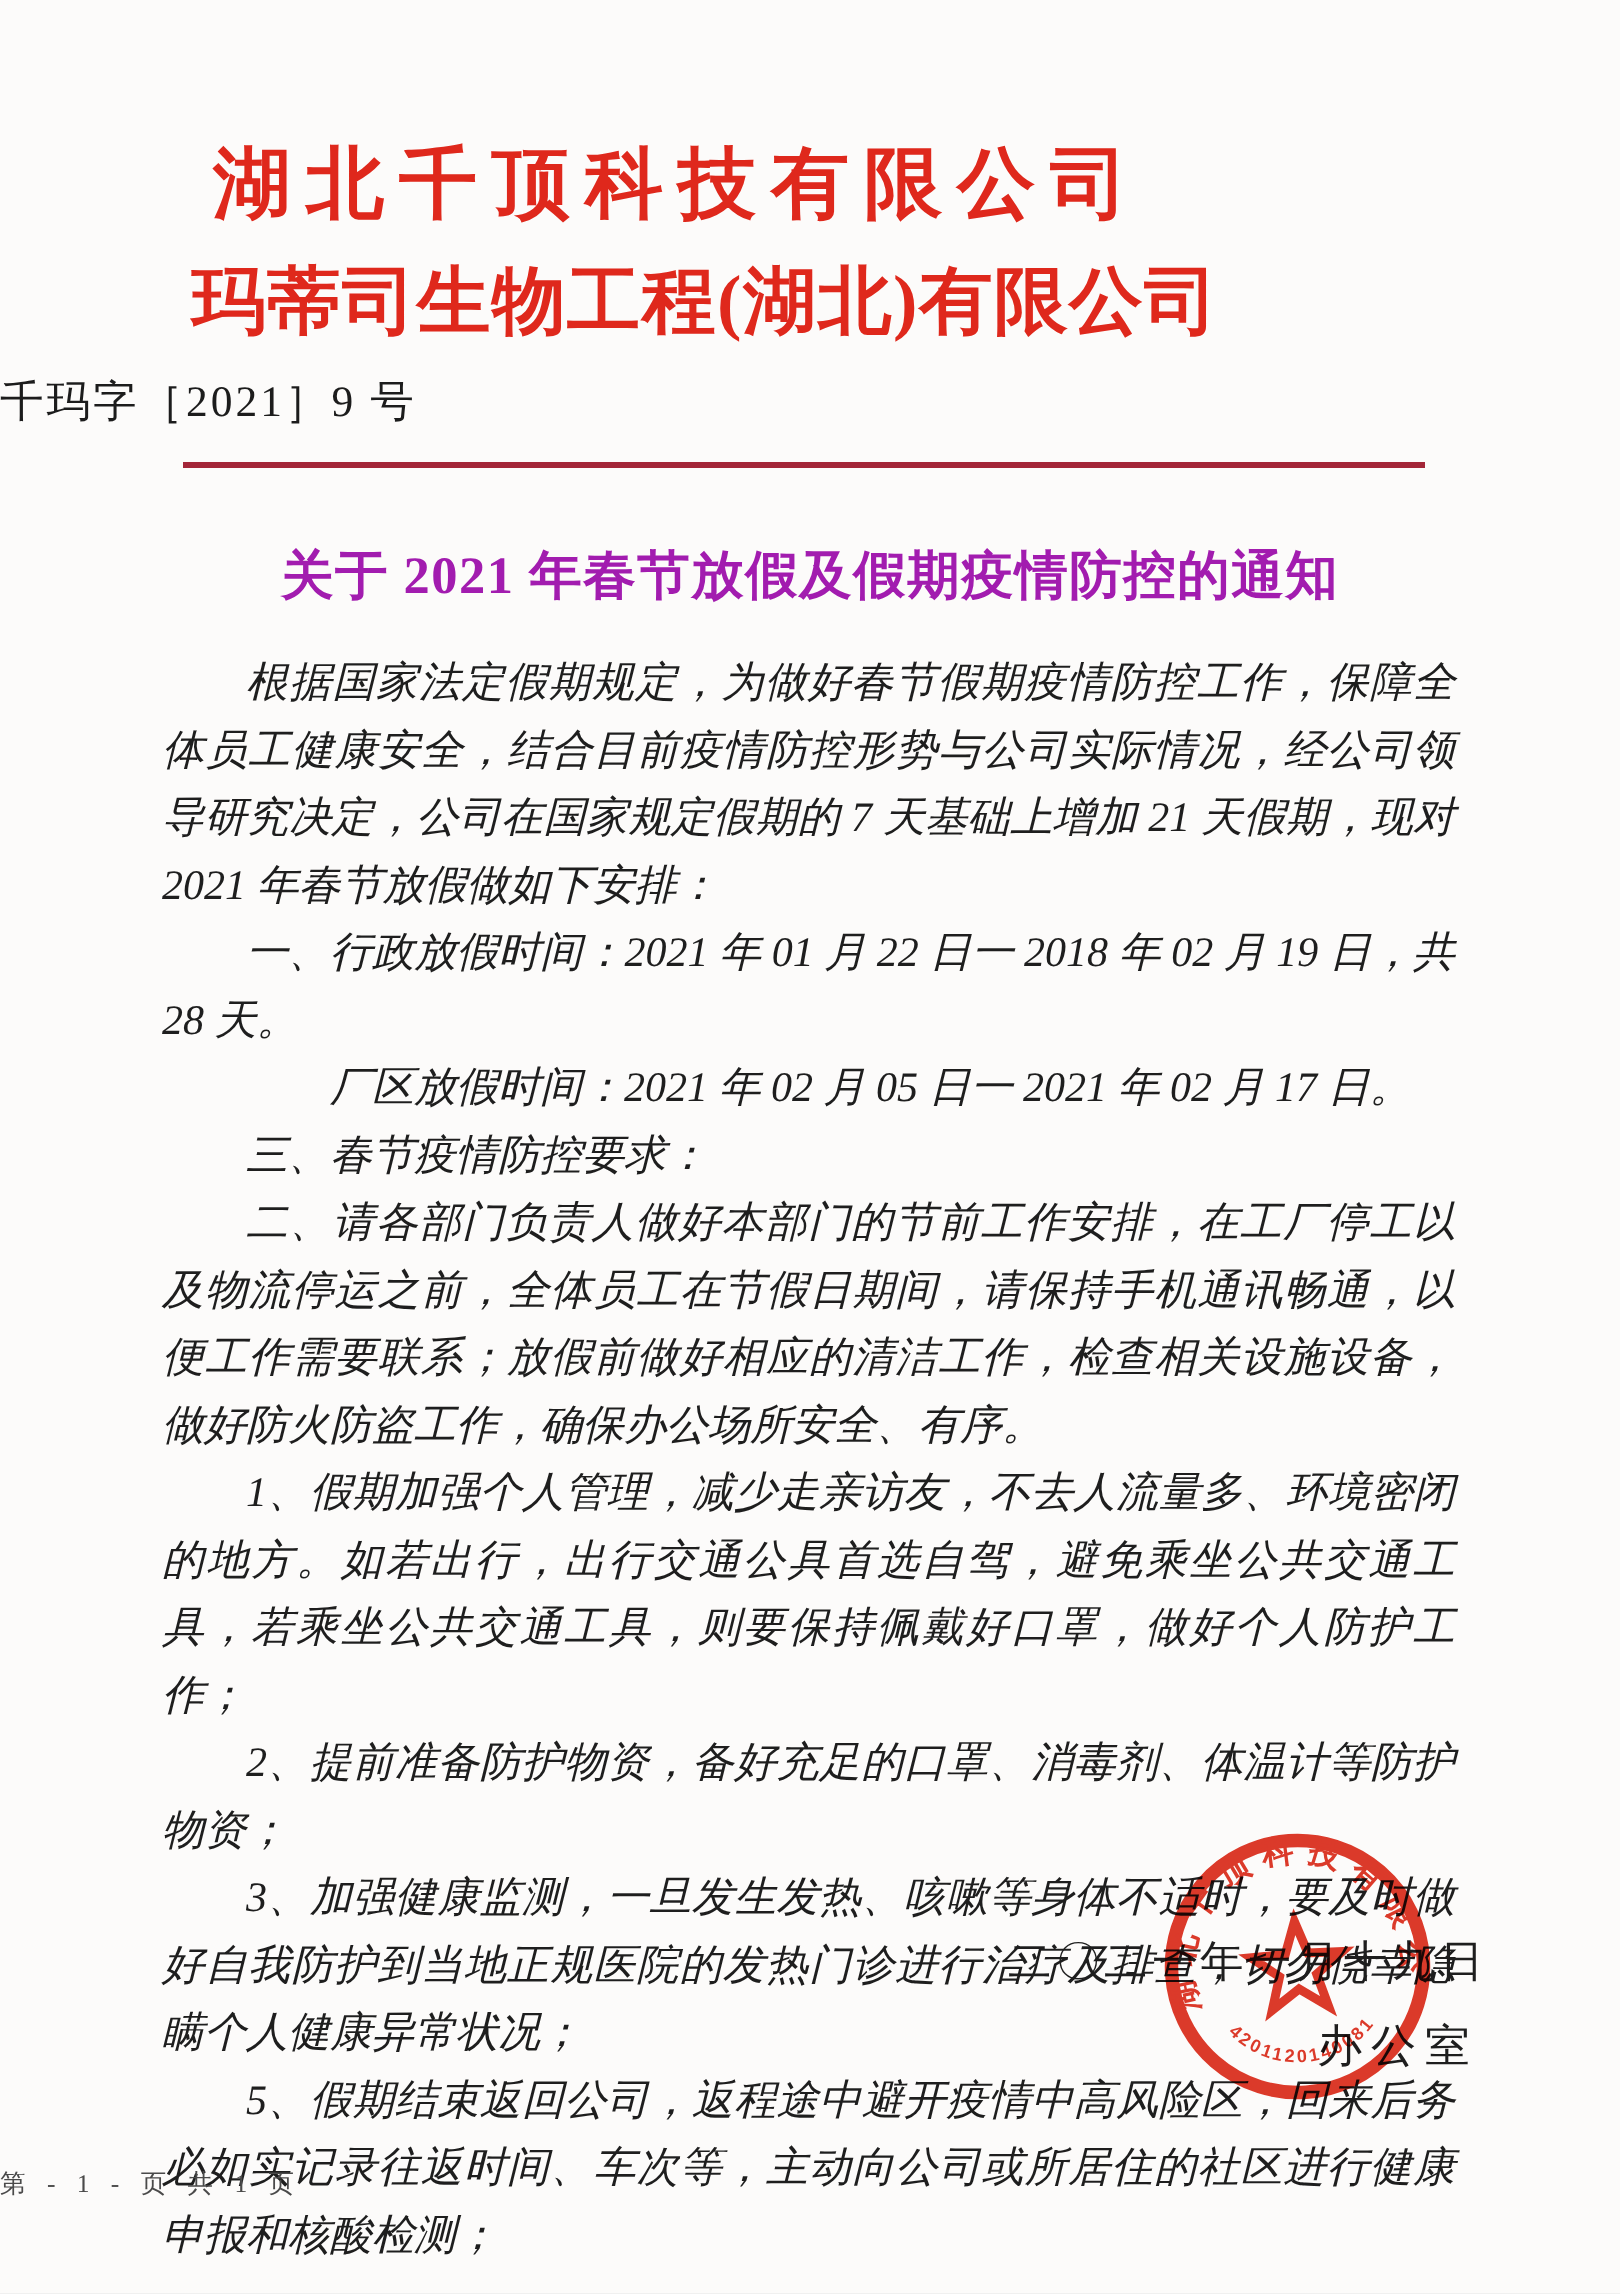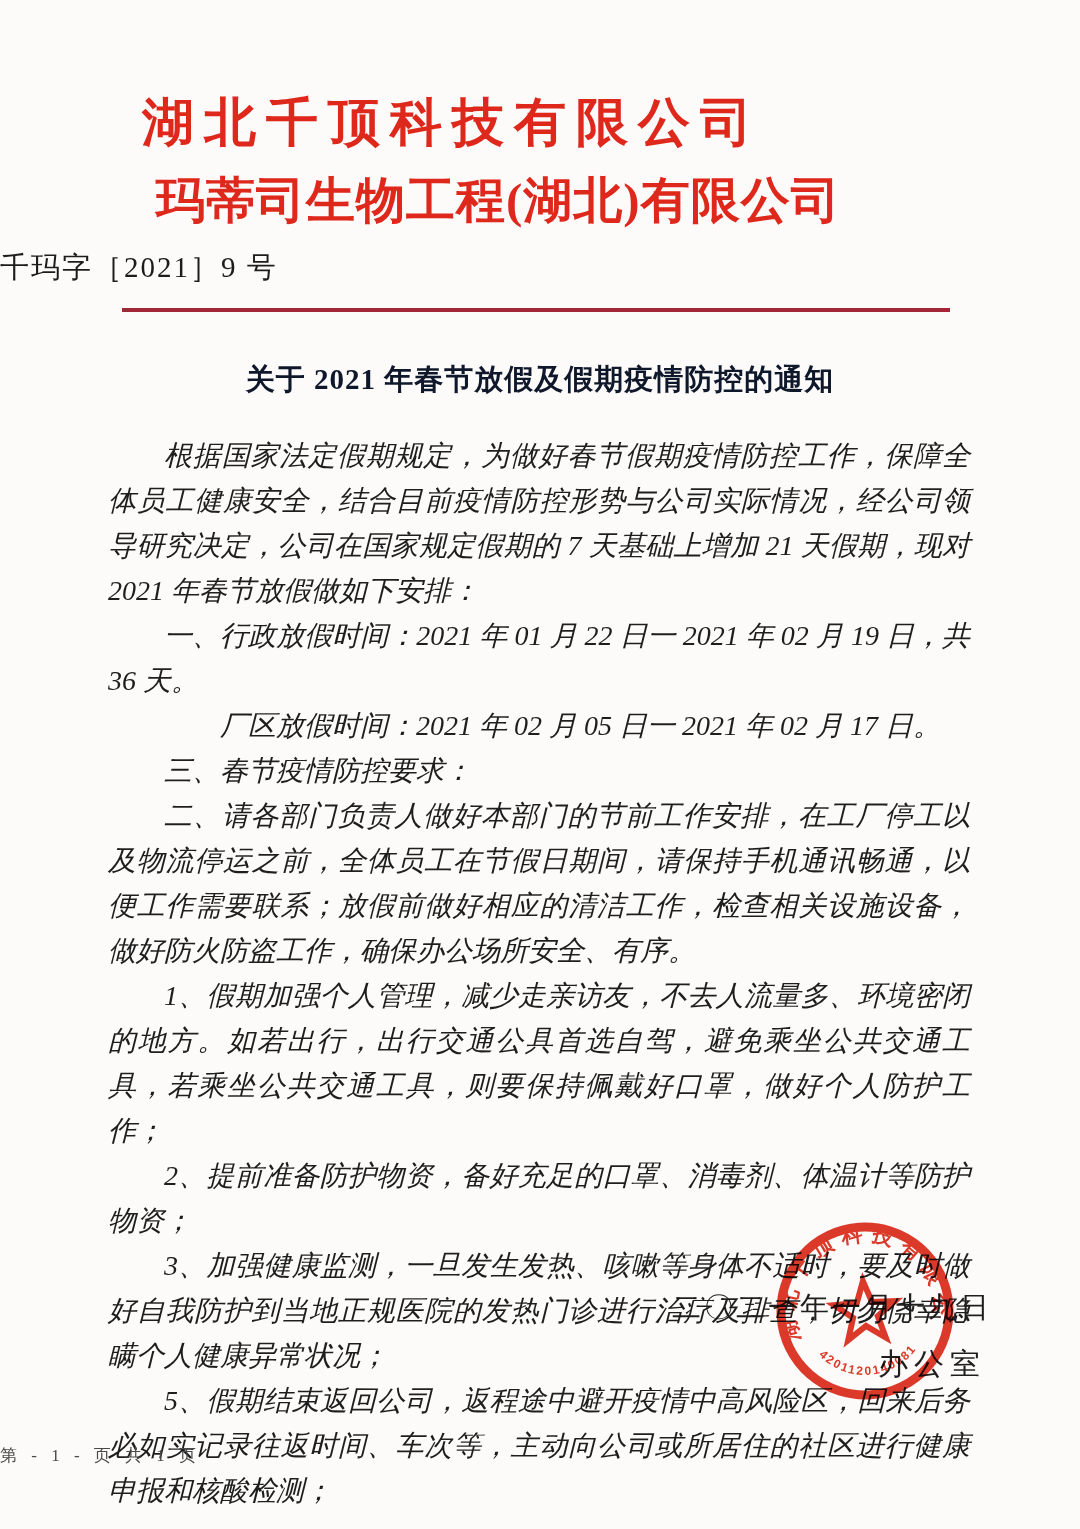--- a/index.html
+++ b/index.html
@@ -32,21 +32,20 @@
     white-space: nowrap;
     padding-left: 14px;
   }
   .company-line2 {
     font-size: 49px;
     font-weight: bold;
     letter-spacing: 1px;
     color: #df281c;
     white-space: nowrap;
     margin-top: 10px;
-    margin-left: 28px;
   }
   .doc-type {
     font-size: 102px;
     font-weight: bold;
     color: #df281c;
     line-height: 1;
     margin-left: -6px;
     margin-top: 14px;
     white-space: nowrap;
   }
@@ -68,24 +67,24 @@
     height: 4px;
     background: #a32638;
   }
   
   .doc-title {
     position: absolute;
     left: 0;
     top: 360px;
     width: 100%;
     text-align: center;
-    font-size: 29px;
+    font-size: 35px;
     font-weight: bold;
     letter-spacing: 1px;
-    color: #0f172a;
+    color: #a21caf;
   }
   
   .doc-body {
     position: absolute;
     left: 108px;
     top: 433px;
     width: 862px;
     font-size: 28px;
     line-height: 45px;
     text-align: justify;
@@ -152,21 +151,21 @@
   </div>
 
   <div class="doc-number">千玛字［2021］9 号</div>
 
   <div class="red-divider"></div>
 
   <div class="doc-title">关于 2021 年春节放假及假期疫情防控的通知</div>
 
   <div class="doc-body">
     <p class="indent-first">根据国家法定假期规定，为做好春节假期疫情防控工作，保障全体员工健康安全，结合目前疫情防控形势与公司实际情况，经公司领导研究决定，公司在国家规定假期的 7 天基础上增加 21 天假期，现对 2021 年春节放假做如下安排：</p>
-    <p class="indent-first">一、行政放假时间：2021 年 01 月 22 日一 2021 年 02 月 19 日，共 36 天。</p>
+    <p class="indent-first">一、行政放假时间：2021 年 01 月 22 日一 2018 年 02 月 19 日，共 28 天。</p>
     <p class="indent-double">厂区放假时间：2021 年 02 月 05 日一 2021 年 02 月 17 日。</p>
     <p class="indent-first">三、春节疫情防控要求：</p>
     <p class="indent-first">二、请各部门负责人做好本部门的节前工作安排，在工厂停工以及物流停运之前，全体员工在节假日期间，请保持手机通讯畅通，以便工作需要联系；放假前做好相应的清洁工作，检查相关设施设备，做好防火防盗工作，确保办公场所安全、有序。</p>
     <p class="indent-first">1、假期加强个人管理，减少走亲访友，不去人流量多、环境密闭的地方。如若出行，出行交通公具首选自驾，避免乘坐公共交通工具，若乘坐公共交通工具，则要保持佩戴好口罩，做好个人防护工作；</p>
     <p class="indent-first">2、提前准备防护物资，备好充足的口罩、消毒剂、体温计等防护物资；</p>
     <p class="indent-first">3、加强健康监测，一旦发生发热、咳嗽等身体不适时，要及时做好自我防护到当地正规医院的发热门诊进行治疗及排查，切勿侥幸隐瞒个人健康异常状况；</p>
     <p class="indent-first">5、假期结束返回公司，返程途中避开疫情中高风险区，回来后务必如实记录往返时间、车次等，主动向公司或所居住的社区进行健康申报和核酸检测；</p>
 
   </div>
 

